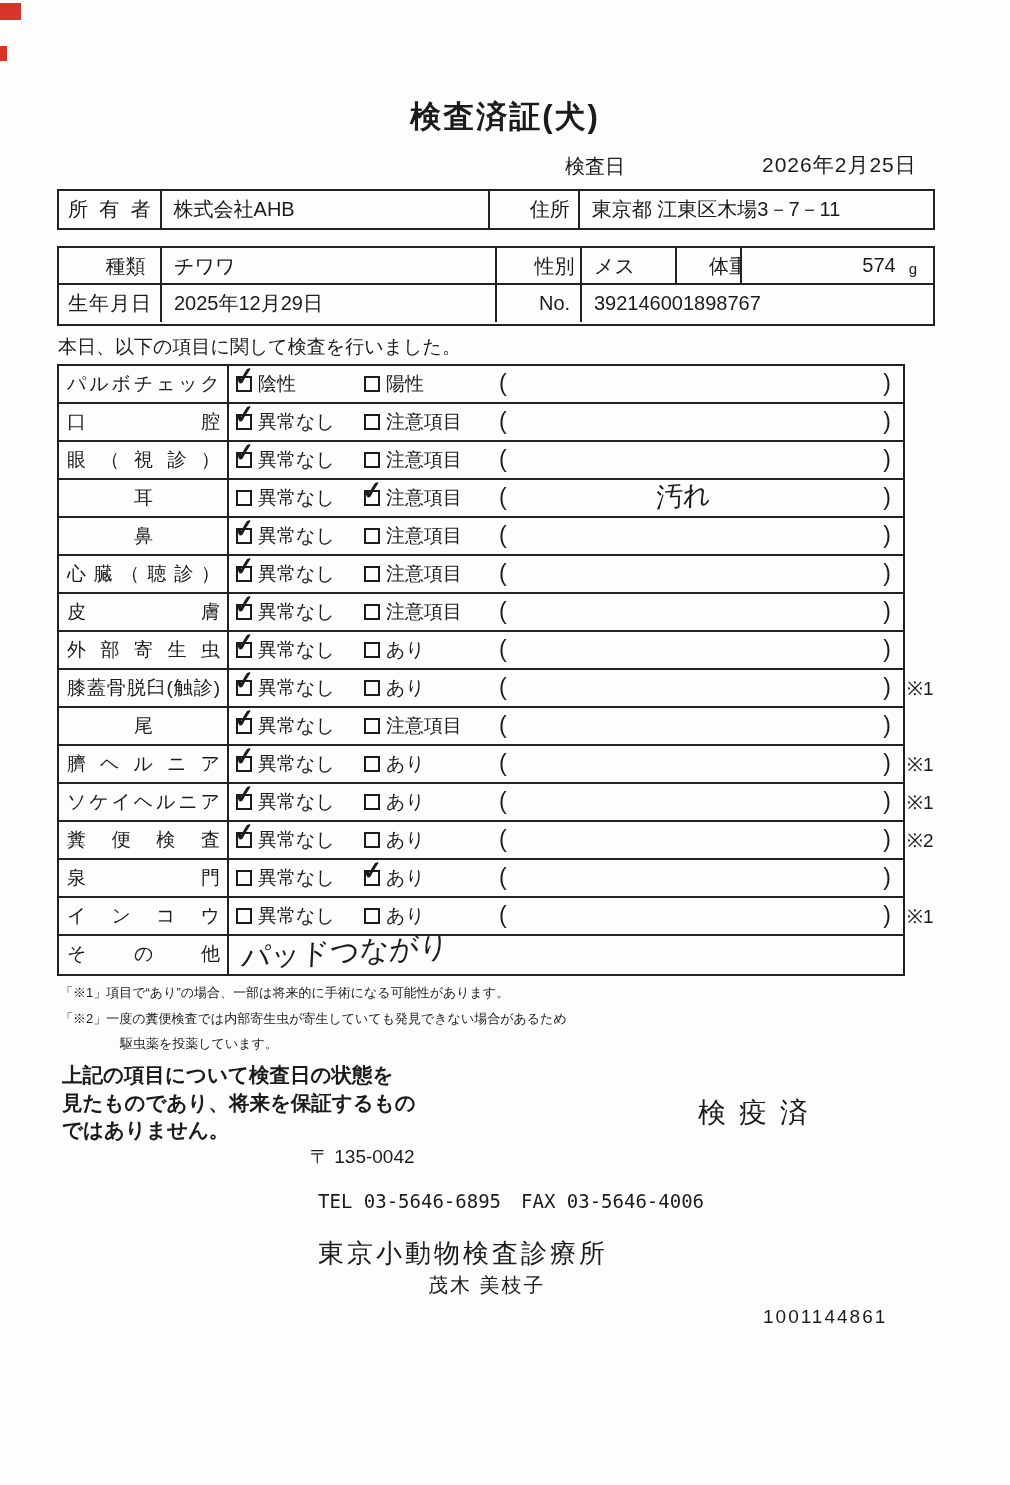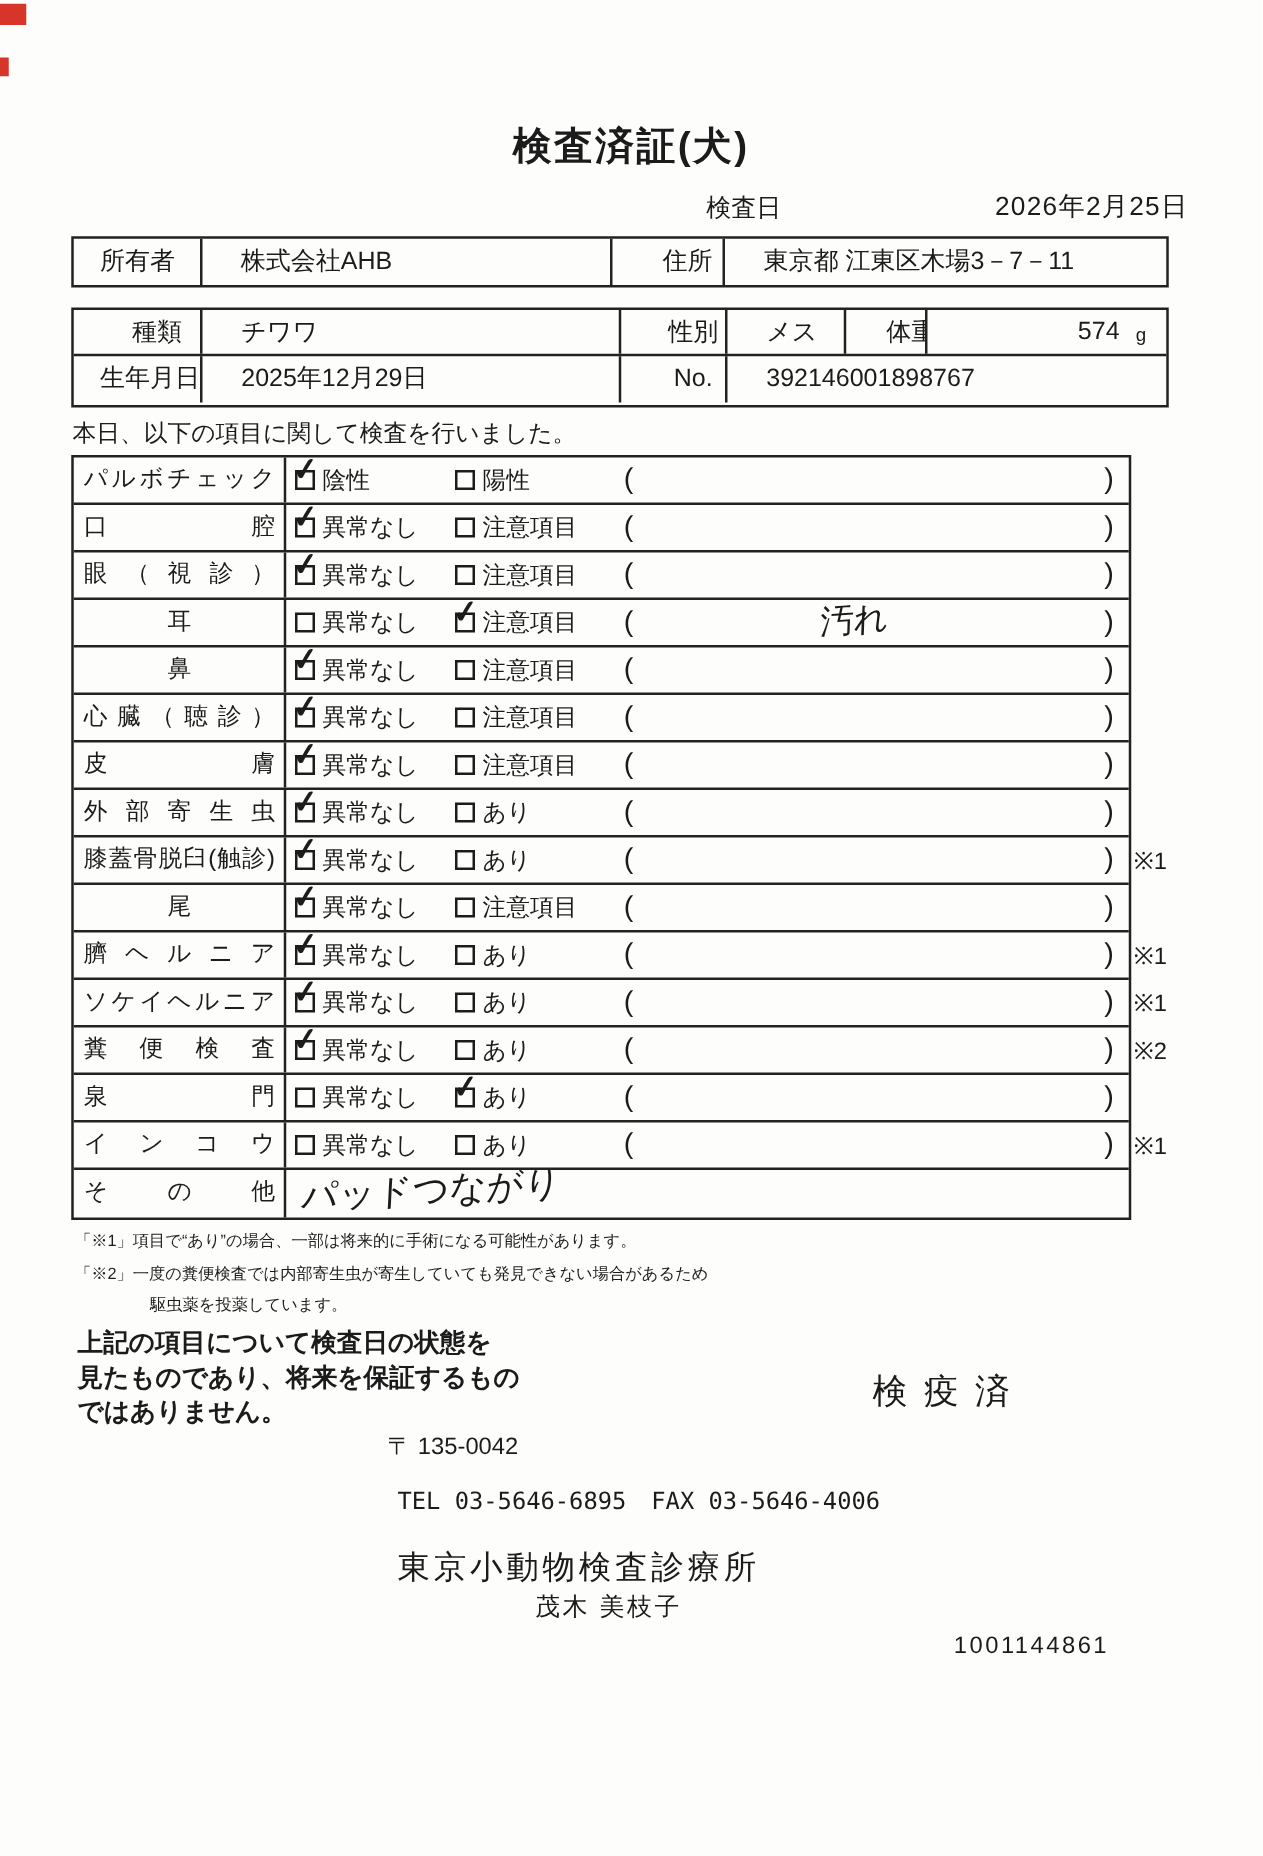--- a/index.html
+++ b/index.html
@@ -7,33 +7,33 @@
   body { font-family:"Liberation Sans", sans-serif; }
   .page { position:relative; width:1010px; height:1485px; background:#fdfdfc; color:#1b1b1b; overflow:hidden; }
   .abs { position:absolute; }
 
   
   .redmark1 { left:0; top:3px; width:21px; height:17px; background:#d8352a; }
   .redmark2 { left:0; top:46px; width:7px; height:15px; background:#d8352a; }
 
   .title { left:0; top:96px; width:100%; text-align:center; font-size:31px; font-weight:600; letter-spacing:2px; }
   .examdate-label { left:565px; top:153px; font-size:20px; }
-  .examdate-value { left:796px; top:151px; font-size:21px; letter-spacing:1px;text-align:center; }
+  .examdate-value { left:762px; top:151px; font-size:21px; letter-spacing:1px;text-align:center; }
 
   
   .htable { border:2px solid #222; display:flex; background:#fdfdfc; }
   .table1 { left:57px; top:189px; width:878px; height:41px; }
   .table2 { left:57px; top:246px; width:878px; height:80px; display:block; }
   .hrow { display:flex; height:37px; }
   .hrow.bb { border-bottom:2px solid #222; }
   .hcell { line-height:37px; font-size:20px; border-right:2px solid #222; white-space:nowrap; overflow:hidden; }
   .hcell.last { border-right:none; }
   .hcell.cc { text-align:center;padding-left:32px; }
-  .hcell.val { padding-left:31px; }
-  .hjust { text-align:justify; text-align-last:justify; text-justify:inter-character; padding:0 21px; }
+  .hcell.val { padding-left:12px; }
+  .hjust { text-align:justify; text-align-last:justify; text-justify:inter-character; padding:0 9px; }
   .t1 .hcell { height:37px; }
   .wcell { display:flex; align-items:center; justify-content:flex-end; padding-right:16px; }
   .wcell .unit { font-size:15px; margin-left:13px; margin-top:5px; }
 
   .intro { left:58px; top:334px; font-size:19px; }
 
   
   .itable { left:57px; top:364px; width:848px; border:2px solid #222; background:#fdfdfc; }
   .irow { display:flex; height:38px; border-bottom:2px solid #222; position:relative; }
   .irow.last { border-bottom:none; }

